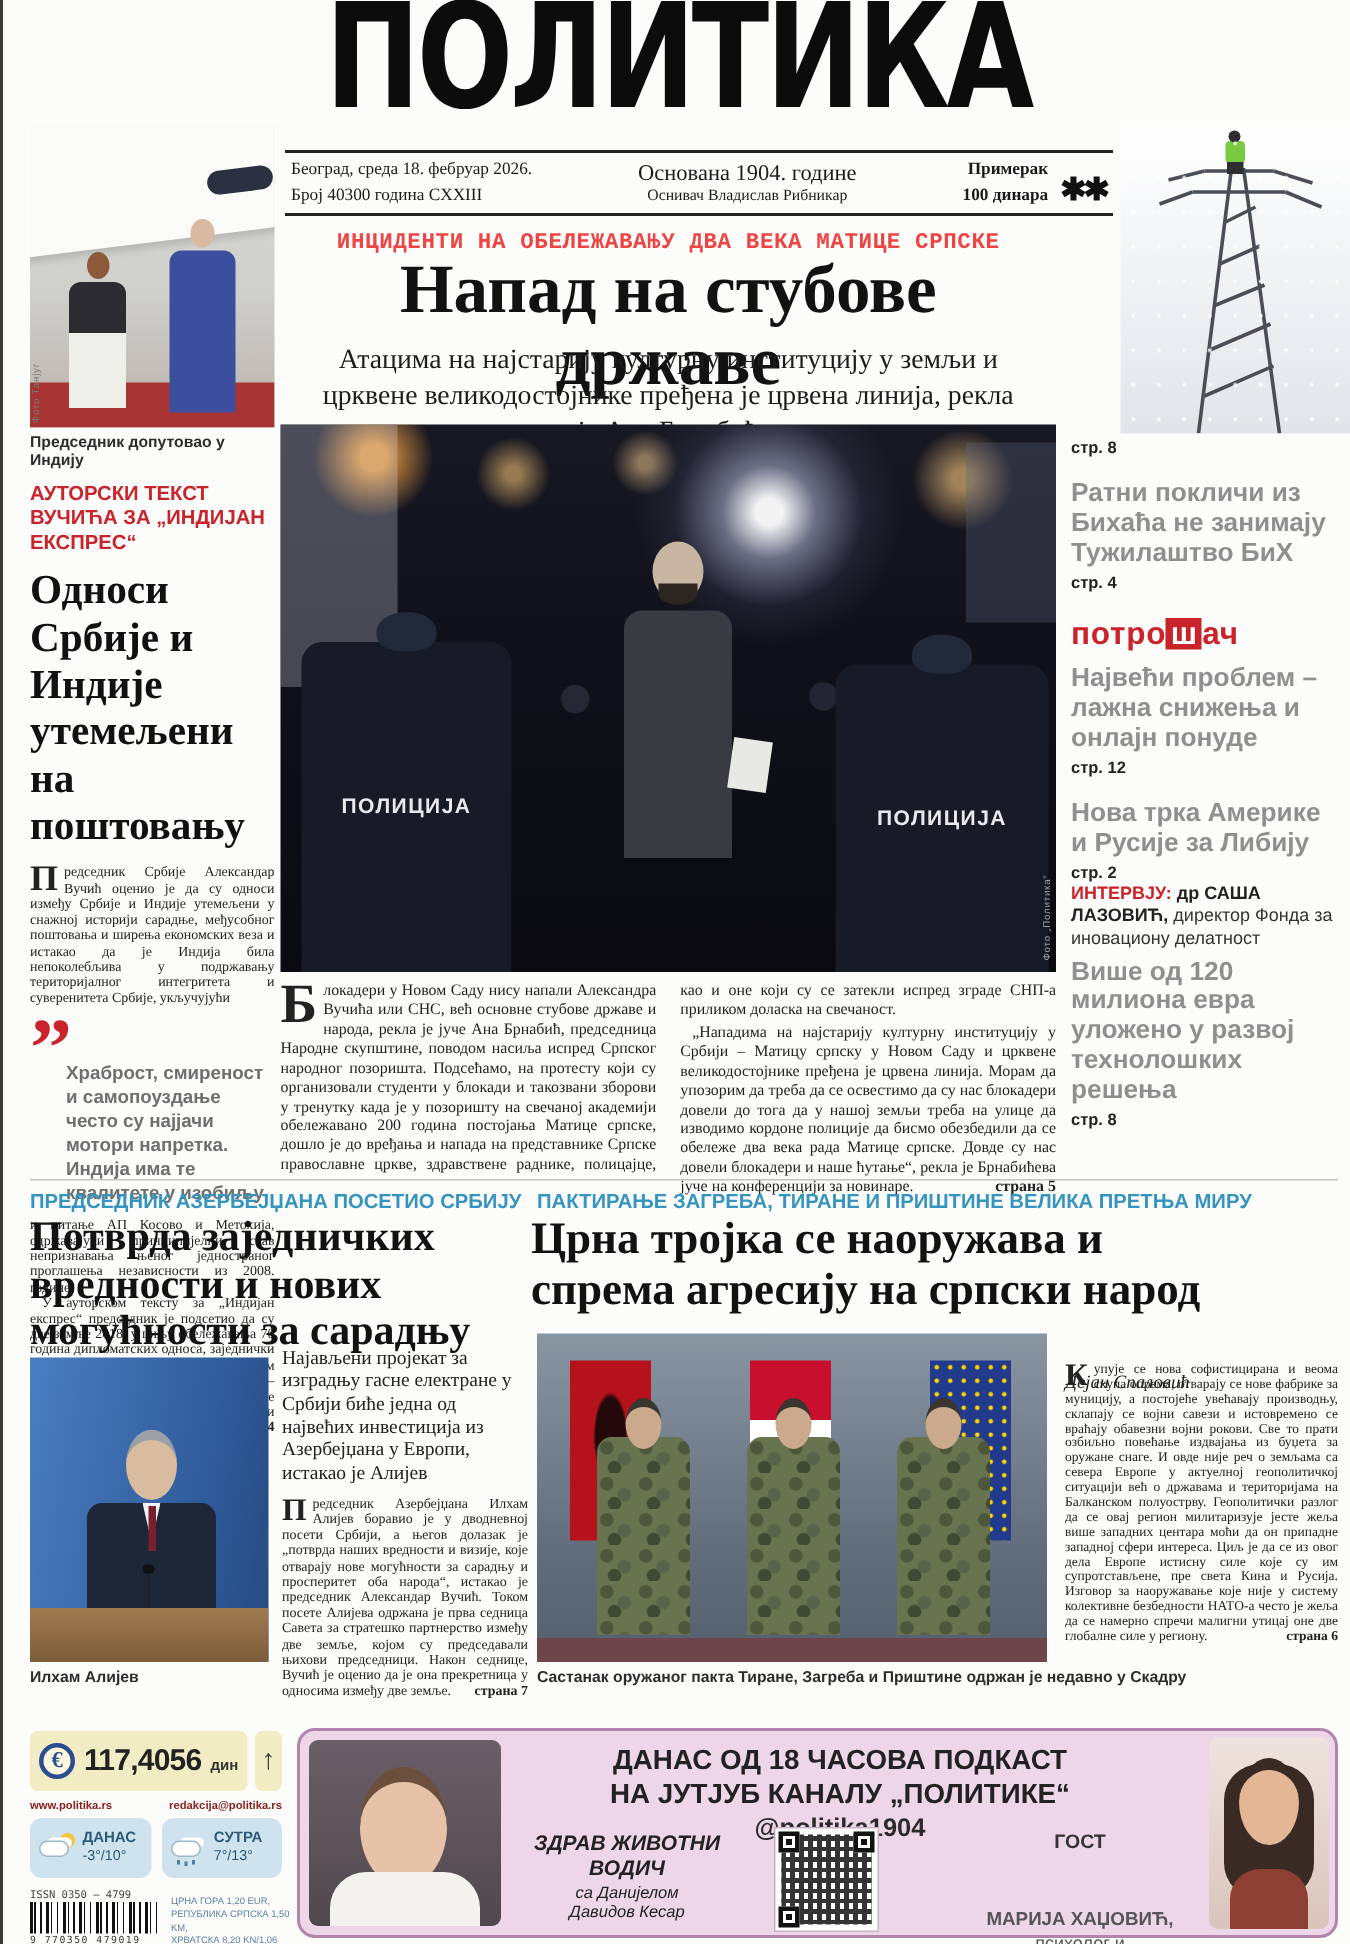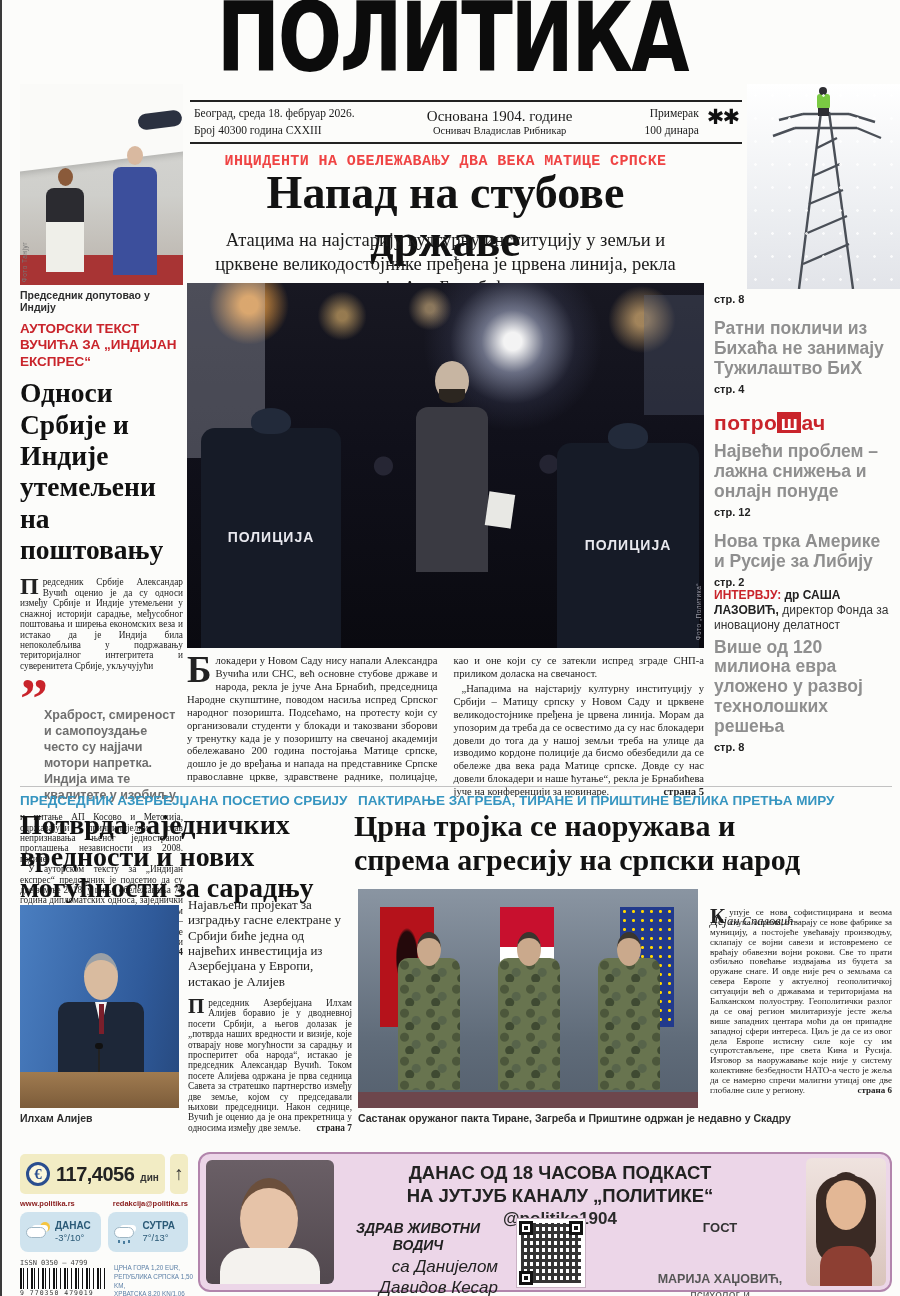--- a/index.html
+++ b/index.html
@@ -10,21 +10,21 @@
 
   
   .masthead{left:0;right:0;top:-14px;text-align:center;font-family:"DejaVu Sans",sans-serif;
             font-weight:bold;font-size:97px;line-height:104px;letter-spacing:-3px;color:#0c0c0c;
             transform:scaleX(.78);}
   .dateline{left:188px;top:100px;width:552px;height:44px;border-top:2px solid #222;border-bottom:2px solid #222;
             display:flex;align-items:center;justify-content:space-between;padding:16px 4px;box-sizing:border-box;}
   .dl-left{font-size:11.5px;line-height:1.45;}
   .dl-center{text-align:center;}
   .dl-center .f1{font-size:15px;} .dl-center .f2{font-size:10.5px;}
-  .dl-right{display:flex;align-items:flex-start;gap:8px;}
+  .dl-right{display:flex;align-items:flex-end;gap:8px;font-weight:bold;}
   .dl-right .txt{font-size:11.5px;line-height:1.45;text-align:right;}
   .stars{font-size:21px;letter-spacing:-2px;color:#111;}
 
   
   .photo{overflow:hidden;position:absolute;background:#ccc;}
   .vcred{position:absolute;writing-mode:vertical-rl;transform:rotate(180deg);
          font-family:"Liberation Sans",sans-serif;font-size:6.5px;color:#777;letter-spacing:.5px;}
   .caption{font-family:"Liberation Sans",sans-serif;font-weight:bold;font-size:10.5px;color:#2d2d2d;}
 
   
@@ -183,21 +183,21 @@
   .hostface{position:absolute;left:34px;top:18px;width:58px;height:70px;border-radius:50%;background:#e6c3a8;
             border-top:10px solid #6b4f3c;}
   .hostshirt{position:absolute;left:14px;bottom:0;width:100px;height:36px;border-radius:24px 24px 0 0;background:#f4f2ee;}
   .ad-title{position:absolute;left:150px;top:8px;width:420px;text-align:center;
             font-family:"Liberation Sans",sans-serif;font-weight:bold;color:#222;}
   .ad-title .l{font-size:18.5px;line-height:1.22;}
   .ad-handle{font-size:17px;margin-top:2px;color:#2b2b2b;}
   .ad-show{position:absolute;left:138px;top:66px;width:160px;text-align:center;
            font-family:"Liberation Sans",sans-serif;color:#222;}
   .ad-show .t{font-weight:bold;font-style:italic;font-size:14px;line-height:1.2;}
-  .ad-show .h{font-style:italic;font-size:17px;line-height:1.25;margin-top:2px;text-align:right;}
+  .ad-show .h{font-style:italic;font-size:11px;line-height:1.25;margin-top:2px;}
   .qr{position:absolute;left:316px;top:64px;width:68px;height:68px;background:#fff;border:1px solid #c9b2c4;}
   .qrnoise{position:absolute;inset:4px;
            background:repeating-linear-gradient(90deg,#111 0 3px,transparent 3px 6px),
                       repeating-linear-gradient(0deg,#111 0 3px,transparent 3px 7px);
            opacity:.85;}
   .fq{position:absolute;width:14px;height:14px;border:3px solid #111;background:#fff;box-sizing:border-box;}
   .fq:after{content:"";position:absolute;inset:2px;background:#111;}
   .fq1{left:2px;top:2px;} .fq2{right:2px;top:2px;} .fq3{left:2px;bottom:2px;}
   .ad-guest{position:absolute;left:430px;top:66px;width:180px;text-align:center;
             font-family:"Liberation Sans",sans-serif;color:#555;line-height:1.25;}

